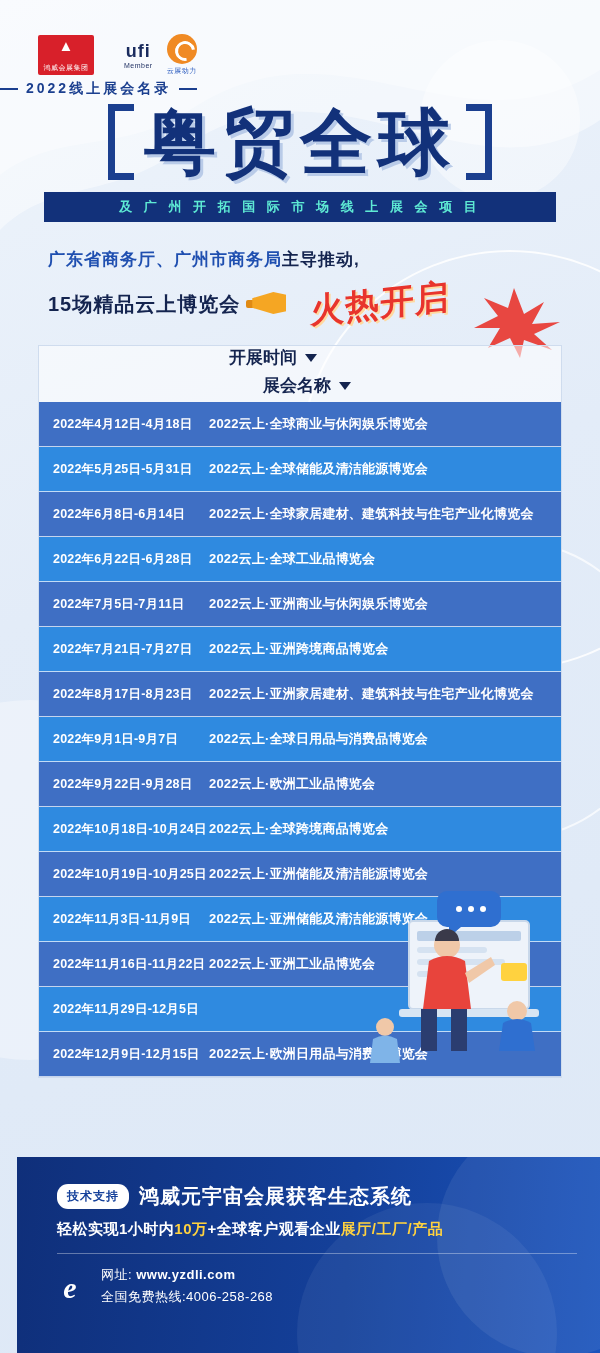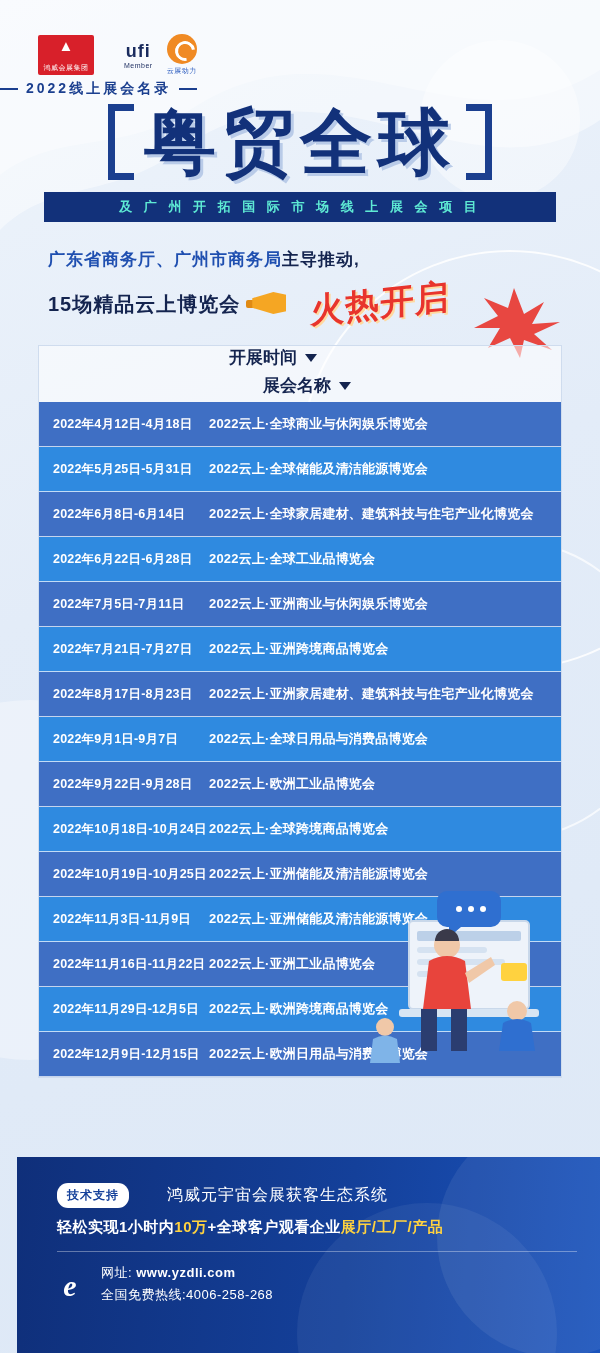--- a/index.html
+++ b/index.html
@@ -216,21 +216,21 @@
     background: rgba(255,255,255,0.06);
   }
   .f-row1 {
     display: flex; align-items: center; gap: 10px;
     padding: 26px 0 0 40px; position: relative; z-index: 2;
   }
   .tag {
     background: #fff; color: #14409a; font-size: 12px; font-weight: bold;
     padding: 4px 10px; border-radius: 11px; letter-spacing: 1px;
   }
-  .f-row1 .t { color: #fff; font-size: 16px; font-weight: normal; letter-spacing: 1px; margin-left: 28px; }
+  .f-row1 .t { color: #fff; font-size: 20px; font-weight: bold; letter-spacing: 1px; }
   .f-row2 {
     padding: 10px 12px 0 40px; color: #fff; font-size: 15px; font-weight: bold;
     letter-spacing: .5px; position: relative; z-index: 2;
   }
   .f-row2 .hl { color: #ffd23f; }
   .f-div {
     margin: 14px 40px 0; height: 1px; background: rgba(255,255,255,0.35);
     position: relative; z-index: 2;
   }
   .f-row3 {
@@ -370,21 +370,20 @@
     <div class="row even">
       <div class="c1">2022年11月3日-11月9日</div>
       <div class="c2">2022云上·亚洲储能及清洁能源博览会</div>
     </div>
     <div class="row odd">
       <div class="c1">2022年11月16日-11月22日</div>
       <div class="c2">2022云上·亚洲工业品博览会</div>
     </div>
     <div class="row even">
       <div class="c1">2022年11月29日-12月5日</div>
-      <div class="c2">2022云上·欧洲跨境商品博览会</div>
     </div>
     <div class="row odd">
       <div class="c1">2022年12月9日-12月15日</div>
       <div class="c2">2022云上·欧洲日用品与消费品博览会</div>
     </div>
 
     <svg class="illus" viewBox="0 0 200 190">
       <rect x="58" y="44" width="120" height="88" rx="4" fill="#eef3fa" stroke="#c9d8ea" stroke-width="2"></rect>
       <rect x="66" y="54" width="104" height="10" rx="2" fill="#bcd0e8"></rect>
       <rect x="66" y="70" width="70" height="6" rx="3" fill="#d5e2f1"></rect>

